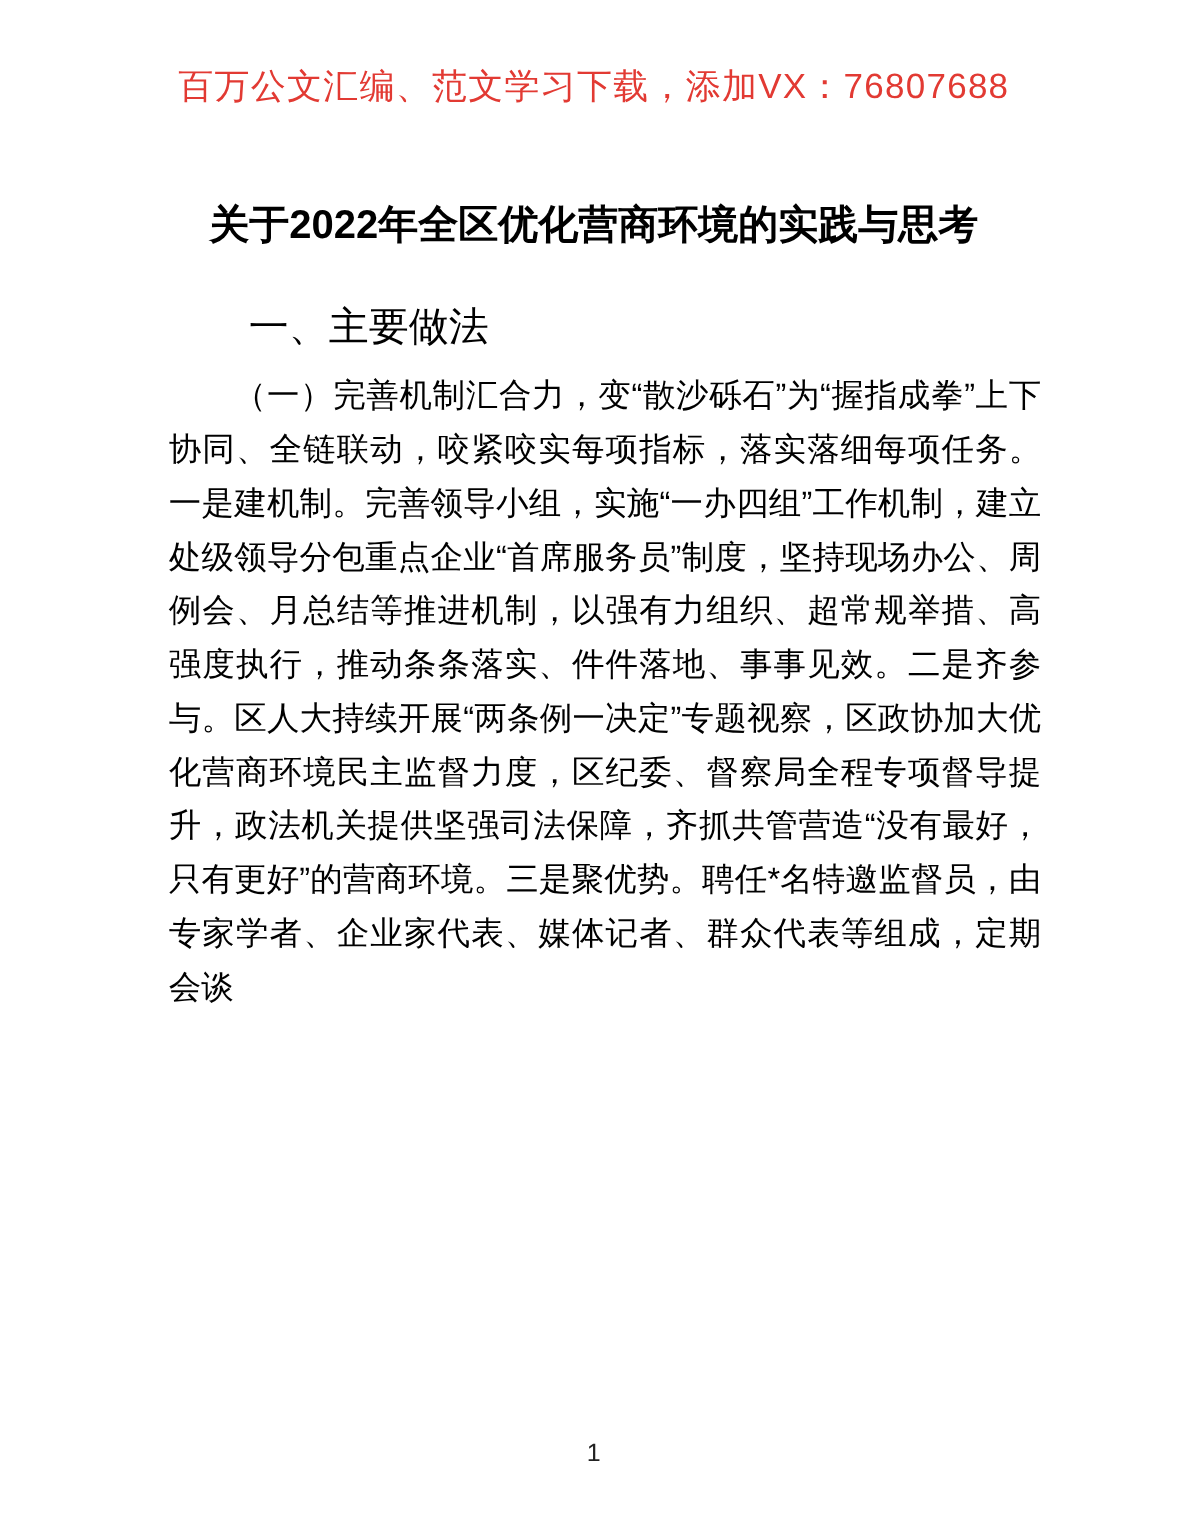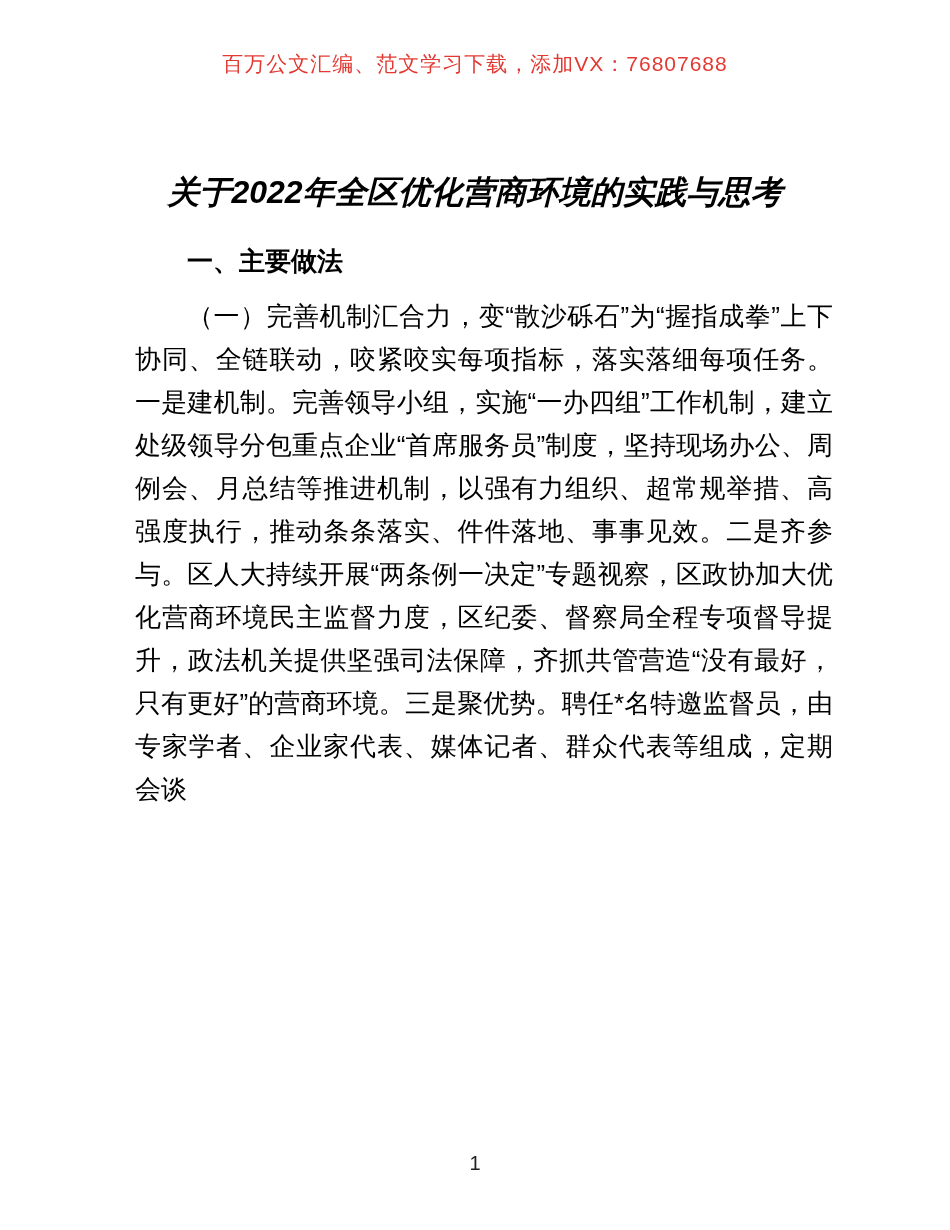--- a/index.html
+++ b/index.html
@@ -15,56 +15,55 @@
     font-family: "Liberation Sans", sans-serif;
     color: #000000;
     overflow: hidden;
   }
   .notice {
     position: absolute;
     top: 50px;
     left: 0;
     right: 0;
     text-align: center;
-    font-size: 21px;
+    font-size: 28px;
     letter-spacing: 1px;
     color: #e23a33;
   }
   .doc-title {
     position: absolute;
     top: 158px;
     left: 0;
     right: 0;
-    margin: 13px;
+    margin: 0;
     text-align: center;
     font-size: 32px;
     font-weight: 700;
     color: #000000;
-    font-style: italic;
   }
   .content {
     position: absolute;
     top: 226px;
     left: 135px;
     width: 698px;
     font-size: 26px;
     line-height: 43px;
     text-align: justify;
     text-justify: inter-ideograph;
     word-break: break-all;
     color: #000000;
   }
   .para {
     margin: 0;
     text-indent: 2em;
   }
   .section-heading {
     margin: 14px 0 12px 0;
-    font-size: 26px;
-    font-weight: 700;
+    font-size: 32px;
+    font-weight: 400;
     text-indent: 2em;
   }
   .pagenum {
     position: absolute;
     bottom: 55px;
     left: 0;
     right: 0;
     text-align: center;
     font-size: 20px;
     color: #222222;

